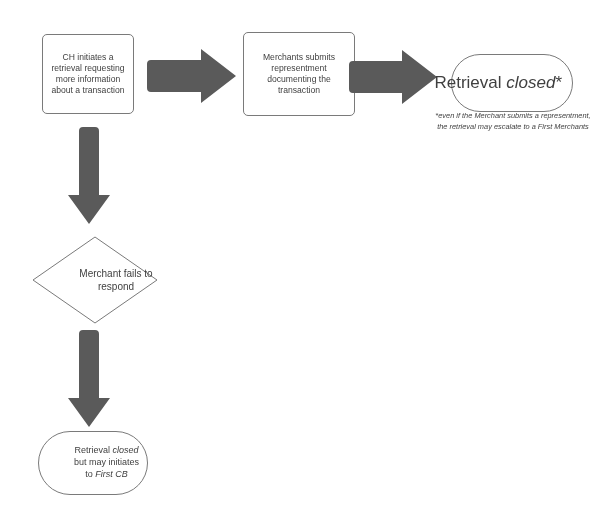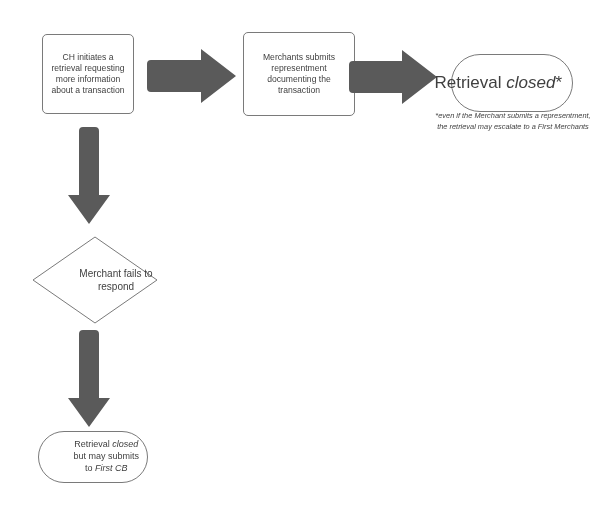--- a/index.html
+++ b/index.html
@@ -71,21 +71,21 @@
     height: 58px;
     font-size: 17px;
     padding: 0 10px;
     margin-top: 16px;
   }
 
   #node-retrieval-closed-escalate {
     left: 38px;
     top: 431px;
     width: 110px;
-    height: 52px;
+    height: 64px;
     font-size: 9px;
     padding: 0 8px;
     line-height: 1.3;
   }
 
   
   #node-merchant-fails {
     left: 31px;
     top: 235px;
     width: 128px;
@@ -182,18 +182,18 @@
 
   <div class="arrow" id="arrow-4">
     <svg width="64" height="100" viewBox="0 0 64 100" xmlns="http://www.w3.org/2000/svg">
       <path d="M22,4 Q22,0 26,0 L38,0 Q42,0 42,4 L42,68 L53,68 L32,97 L11,68 L22,68 Z" fill="#5a5a5a"></path>
     </svg>
   </div>
 
   <div class="node pill" id="node-retrieval-closed-escalate">
     <span>
       <span>Retrieval </span><em>closed</em><br>
-      <span>but may submits</span><br>
+      <span>but may initiates</span><br>
       <span>to </span><em>First CB</em>
     </span>
   </div>
 
 </div>
 
 </body></html>

